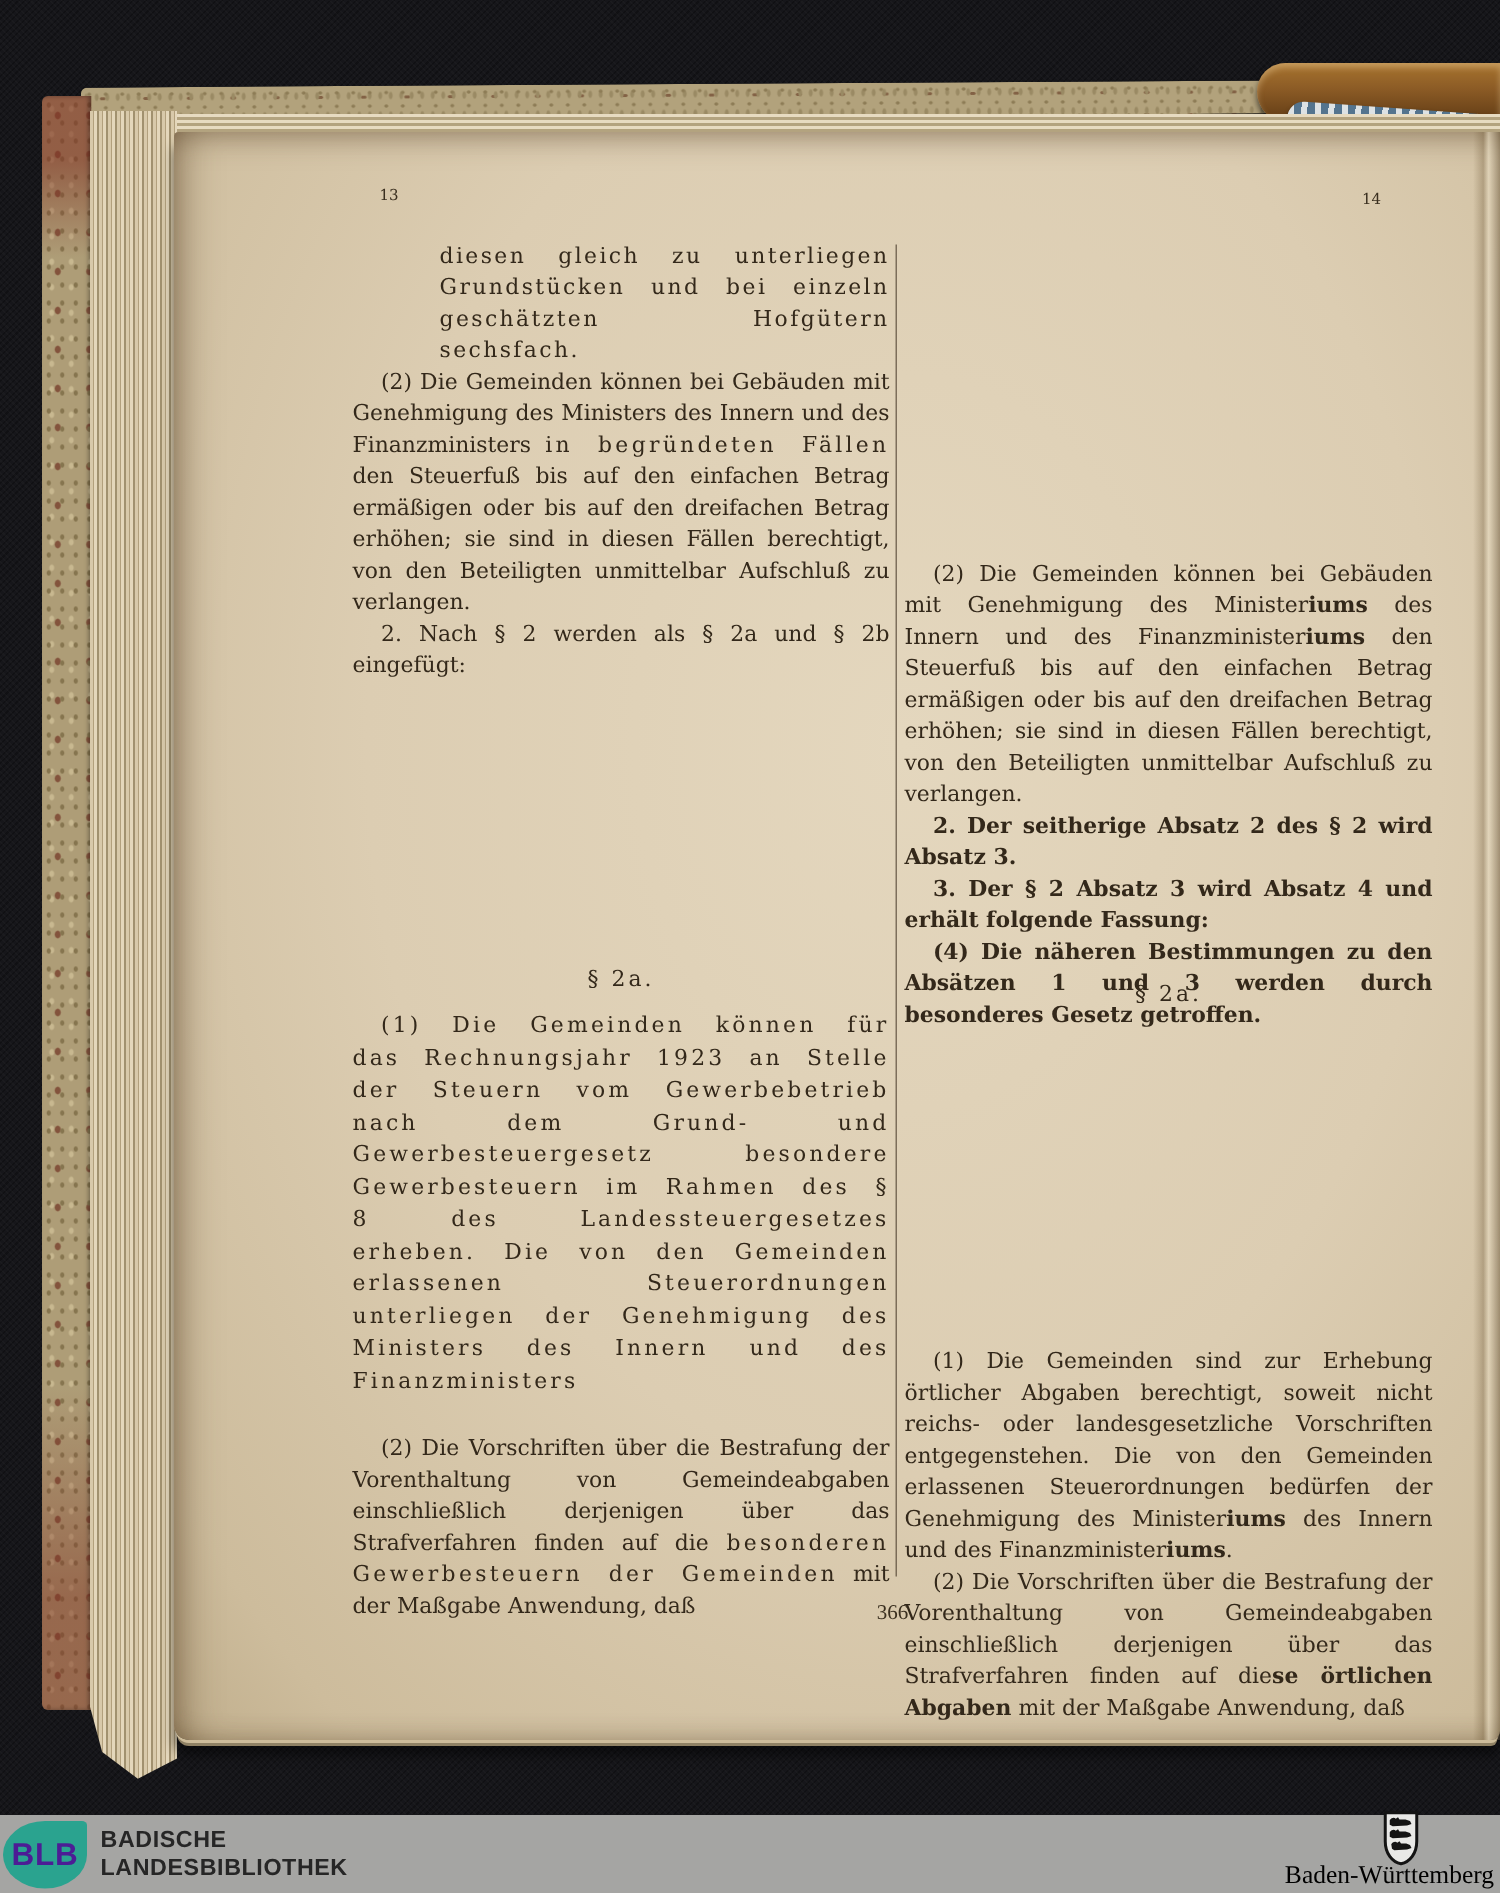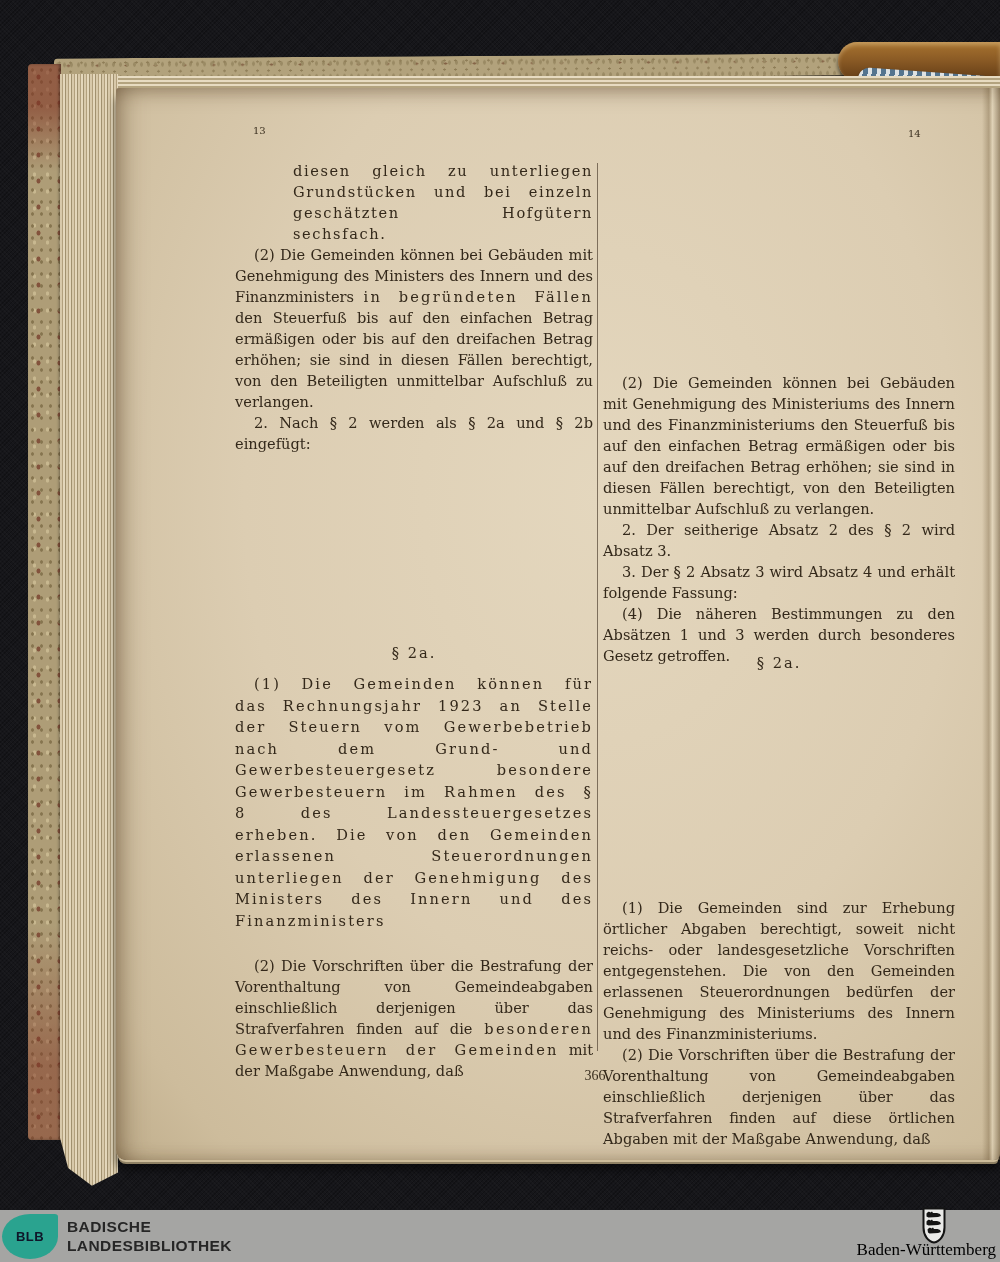--- a/index.html
+++ b/index.html
@@ -55,37 +55,37 @@
   .col{position:absolute;top:72px;color:#33281a;font-size:14.6px;line-height:21px;}
   .col-left{left:119px;width:358px;}
   .col-right{left:487px;width:352px;}
   .para{margin:0;text-align:justify;text-indent:1.3em;}
   .para + .para{margin-top:0;}
   .hang{padding-left:58px;letter-spacing:1.6px;word-spacing:5px;}
   .hang-line{text-align:justify;text-align-last:justify;}
   .sperr{letter-spacing:2.2px;word-spacing:5px;}
   .sperr-para{letter-spacing:2.1px;word-spacing:5px;line-height:21.5px;}
   .item-gap{margin-top:11px;}
-  .bold{font-weight:400;}
+  .bold{font-weight:700;}
   .abs{position:absolute;left:0;right:0;}
   .sec-head{text-align:center;text-indent:0;font-size:14.6px;letter-spacing:2px;}
   .blockB .sec-head{margin-bottom:10px;}
   .blockE{top:492px;}
   .blockD{top:212px;}
   .blockF{top:737px;}
   .blockB{top:482px;}
   .blockC{top:795px;}
   .folio{position:absolute;left:119px;width:720px;top:980px;text-align:center;
     font-size:14px;color:#3a2f1f;font-family:"Liberation Serif",serif;}
 
   
   .footer{position:absolute;left:0;bottom:0;width:1000px;height:52px;background:#a5a5a3;}
   .blb-logo{position:absolute;left:2px;top:4px;width:56px;height:45px;background:#2aa38f;
     border-radius:50% 6% 50% 50%;display:flex;align-items:center;justify-content:center;}
-  .blb-logo span{color:#0f172a;font-family:"Liberation Sans",sans-serif;font-weight:700;font-size:13px;letter-spacing:.5px;}
+  .blb-logo span{color:#4c1d95;font-family:"Liberation Sans",sans-serif;font-weight:700;font-size:21px;letter-spacing:.5px;}
   .lib-name{position:absolute;left:67px;top:7px;font-family:"Liberation Sans",sans-serif;
     font-weight:700;font-size:15.5px;line-height:19px;color:#262626;letter-spacing:.4px;}
   .bw{position:absolute;right:2px;top:-6px;width:190px;height:58px;}
   .crest-icon{position:absolute;left:114px;top:3px;}
   .bw-text{position:absolute;right:2px;top:36px;font-family:"Liberation Serif",serif;
     font-size:17px;color:#000000;white-space:nowrap;}
 </style>
 </head>
 <body>
 

